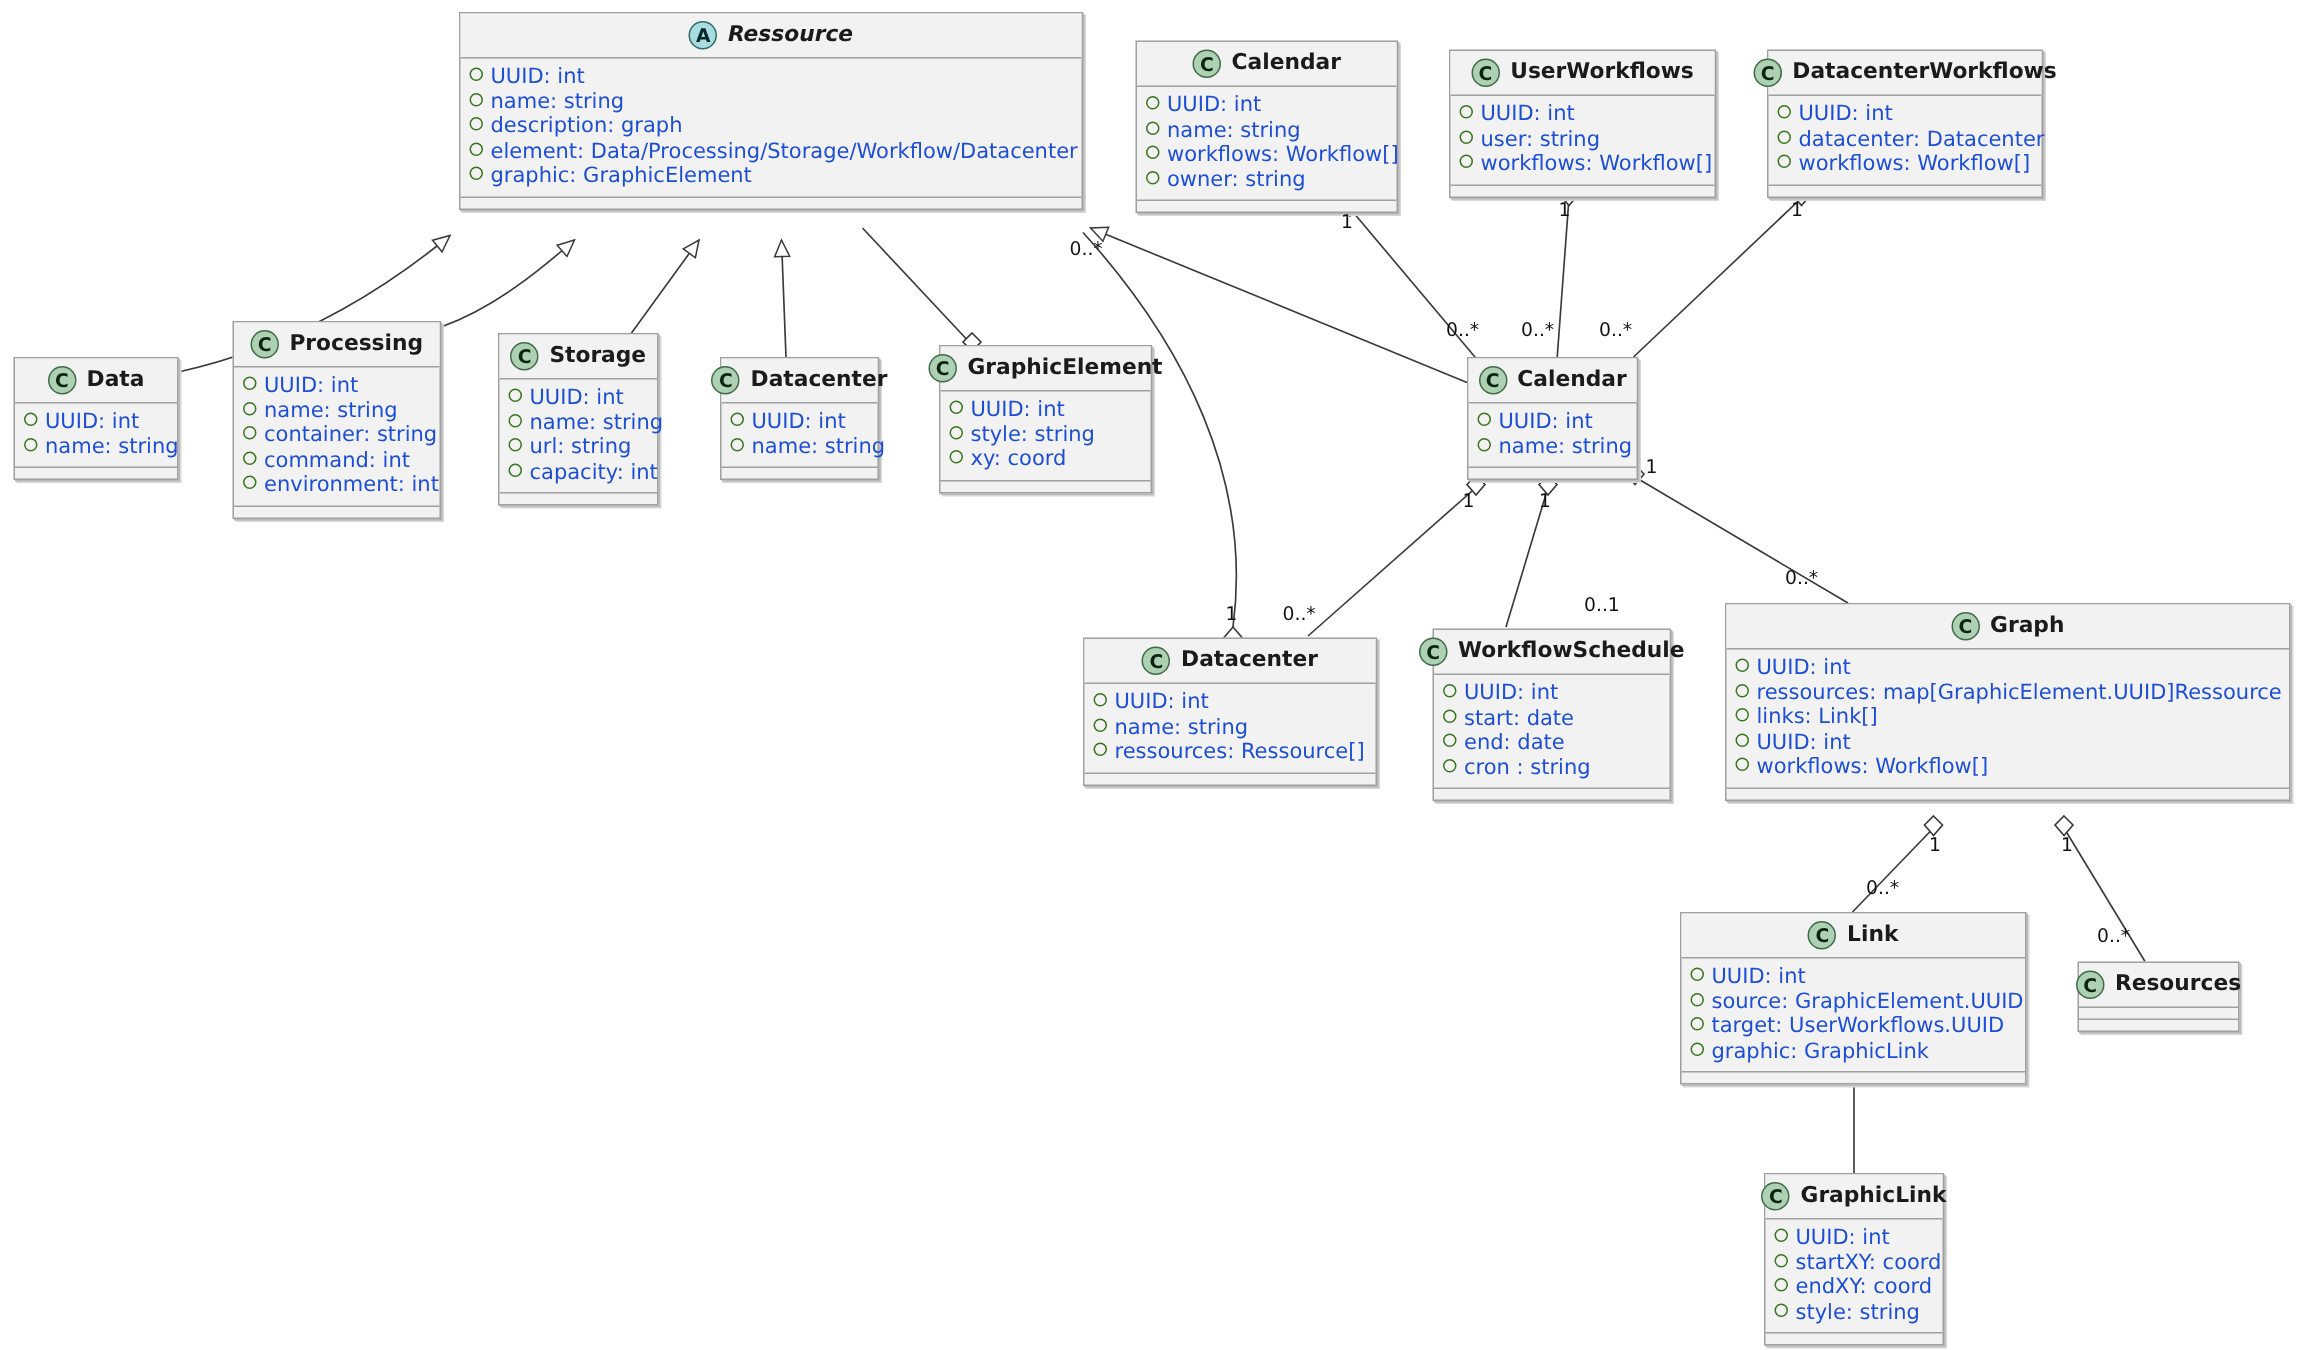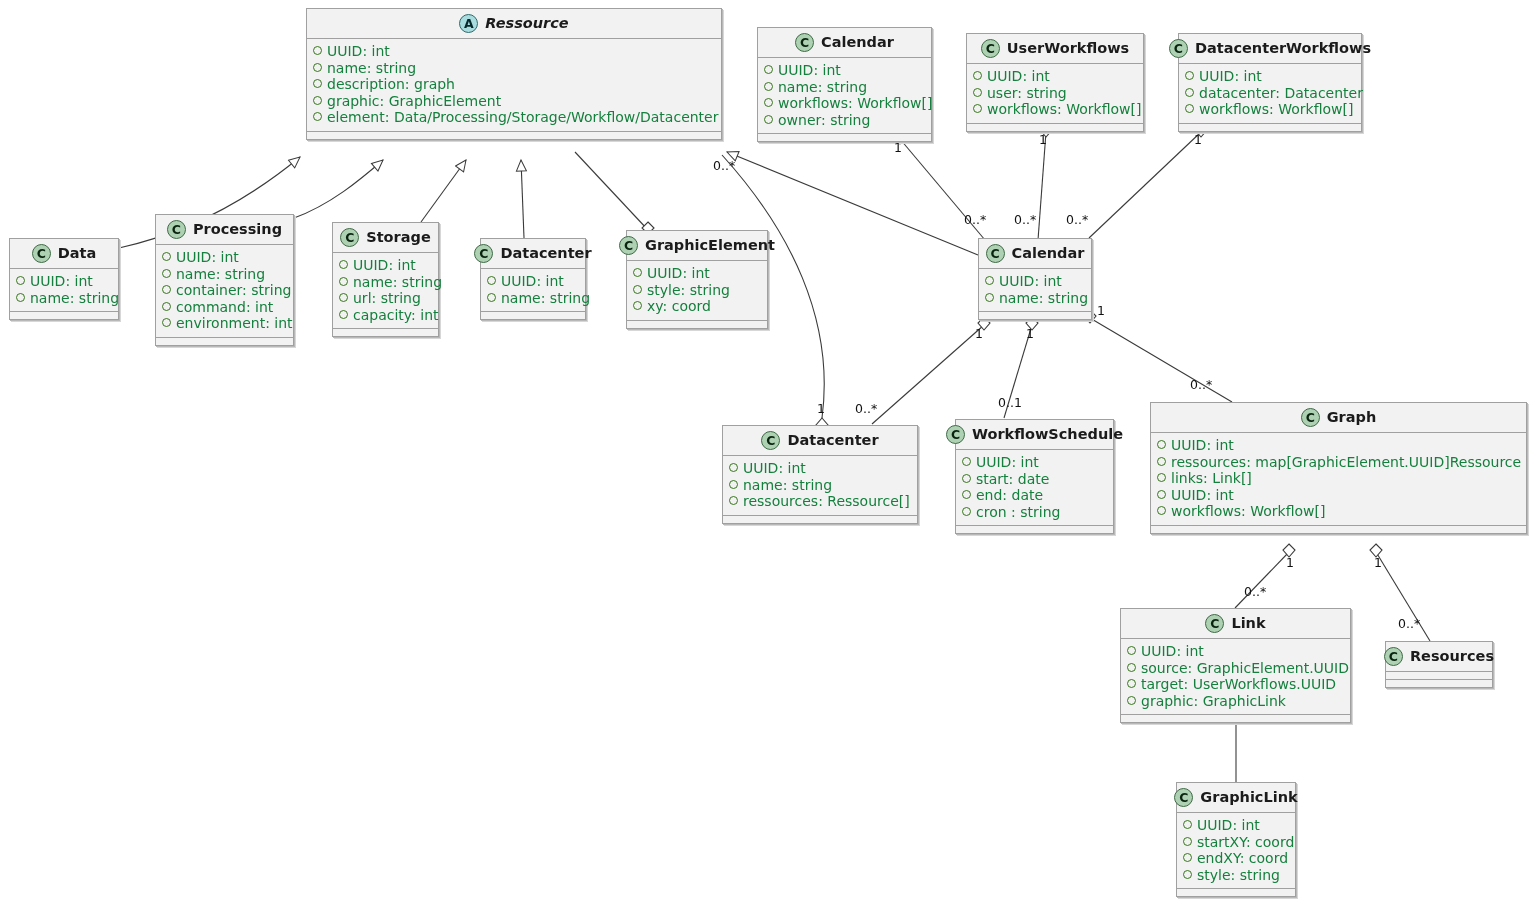--- a/index.html
+++ b/index.html
@@ -32,21 +32,21 @@
   }
   .badge.c{background:#ADD1B2;border:1px solid #3f6b46;color:#0b2410;}
   .badge.a{background:#A9DCDF;border:1px solid #2e6b6e;color:#07282a;}
 
   .uml-attrs{
     padding:4px 8px 5px 6px;
     border-bottom:1px solid #a0a0a0;
   }
   .uml-attrs.empty{padding:0;height:7px;}
   .attr{
-    font-size:14px;color:#15803d;line-height:16.5px;white-space:nowrap;
+    font-size:14px;color:#1d4ed8;line-height:16.5px;white-space:nowrap;
     display:flex;align-items:baseline;gap:5px;
   }
   .vis{
     display:inline-block;width:7px;height:7px;border-radius:50%;
     border:1.3px solid #38761d;background:transparent;flex:0 0 auto;
     position:relative;top:-1px;
   }
   .uml-methods{height:7px;}
 
   .mlabel{
@@ -121,25 +121,25 @@
           <div class="attr">
             <span class="vis"></span>
             <span>name: string</span>
           </div>
           <div class="attr">
             <span class="vis"></span>
             <span>description: graph</span>
           </div>
           <div class="attr">
             <span class="vis"></span>
+            <span>element: Data/Processing/Storage/Workflow/Datacenter</span>
+          </div>
+          <div class="attr">
+            <span class="vis"></span>
             <span>graphic: GraphicElement</span>
-          </div>
-          <div class="attr">
-            <span class="vis"></span>
-            <span>element: Data/Processing/Storage/Workflow/Datacenter</span>
           </div>
         </div>
         <div class="uml-methods"></div>
       </div>
       <div class="uml-class" style="left: 757px; top: 27px; width: 175px;">
         <div class="uml-header">
           <span class="badge c">C</span>
           <span class="uml-name">Calendar</span>
         </div>
         <div class="uml-attrs">
@@ -470,21 +470,21 @@
       <div class="mlabel" style="left: 1194px; top: 134px;">1</div>
       <div class="mlabel" style="left: 713px; top: 160px;">0..*</div>
       <div class="mlabel" style="left: 964px; top: 214px;">0..*</div>
       <div class="mlabel" style="left: 1014px; top: 214px;">0..*</div>
       <div class="mlabel" style="left: 1066px; top: 214px;">0..*</div>
       <div class="mlabel" style="left: 975px; top: 328px;">1</div>
       <div class="mlabel" style="left: 1026px; top: 328px;">1</div>
       <div class="mlabel" style="left: 1097px; top: 305px;">1</div>
       <div class="mlabel" style="left: 817px; top: 403px;">1</div>
       <div class="mlabel" style="left: 855px; top: 403px;">0..*</div>
-      <div class="mlabel" style="left: 998px; top: 397px;">0..1</div>
+      <div class="mlabel" style="left: 1056px; top: 397px;">0..1</div>
       <div class="mlabel" style="left: 1190px; top: 379px;">0..*</div>
       <div class="mlabel" style="left: 1286px; top: 557px;">1</div>
       <div class="mlabel" style="left: 1244px; top: 586px;">0..*</div>
       <div class="mlabel" style="left: 1374px; top: 557px;">1</div>
       <div class="mlabel" style="left: 1398px; top: 618px;">0..*</div>
     </div>
 
 </div>
 
 </body></html>

